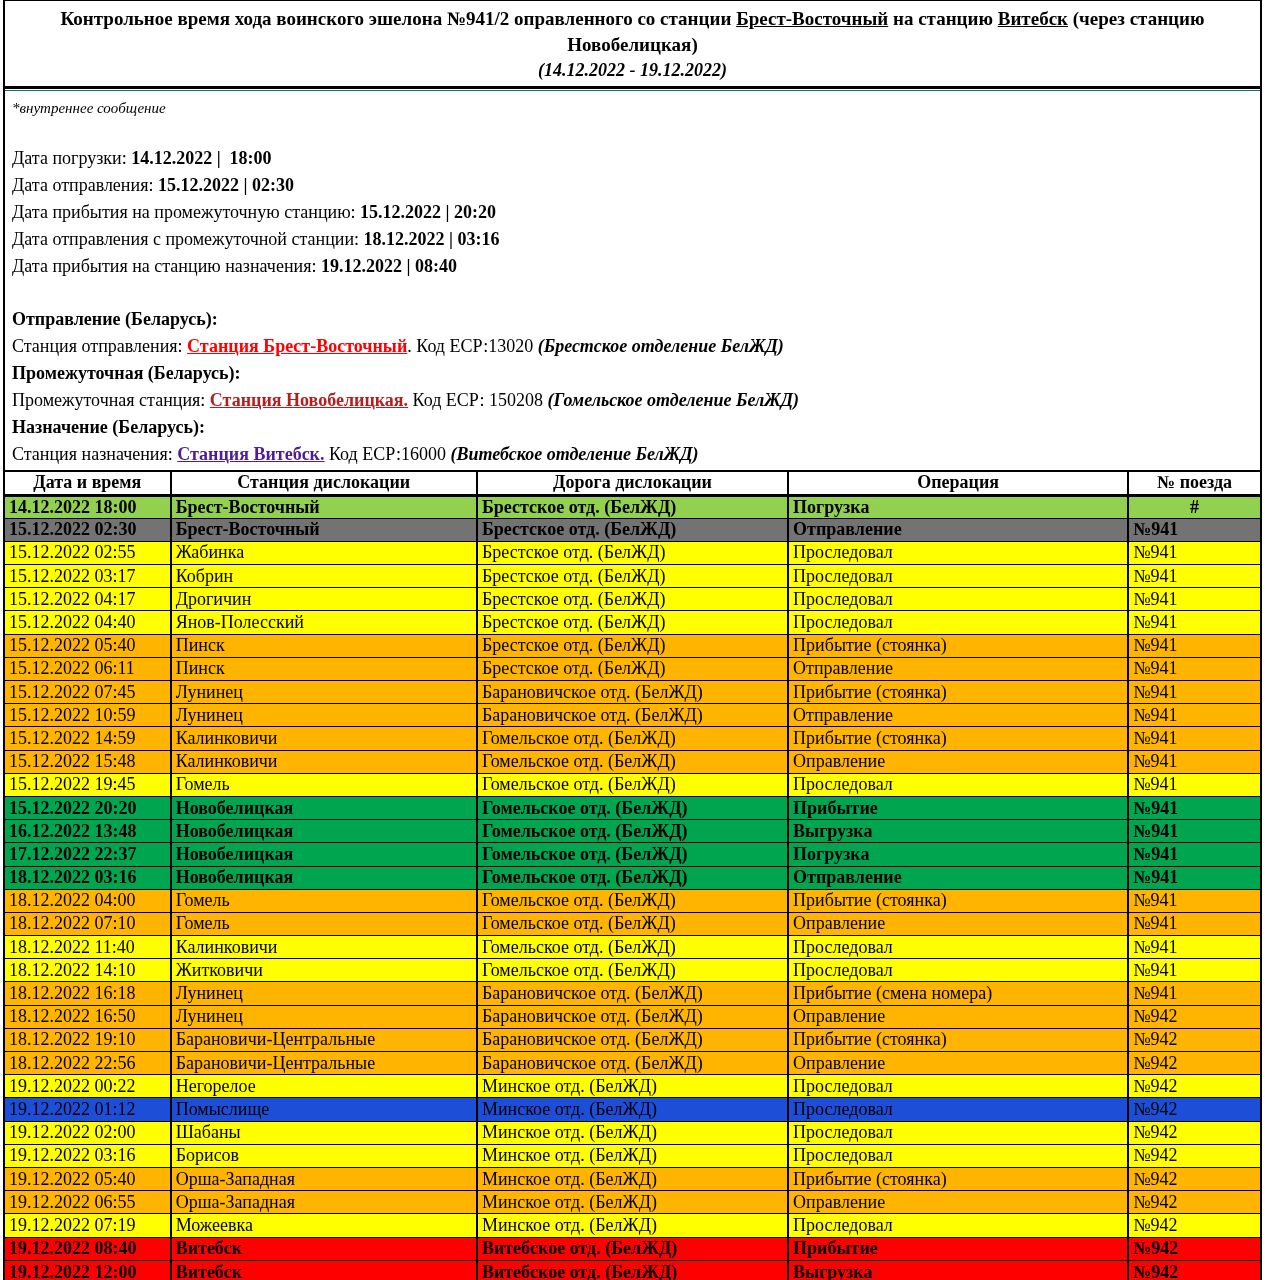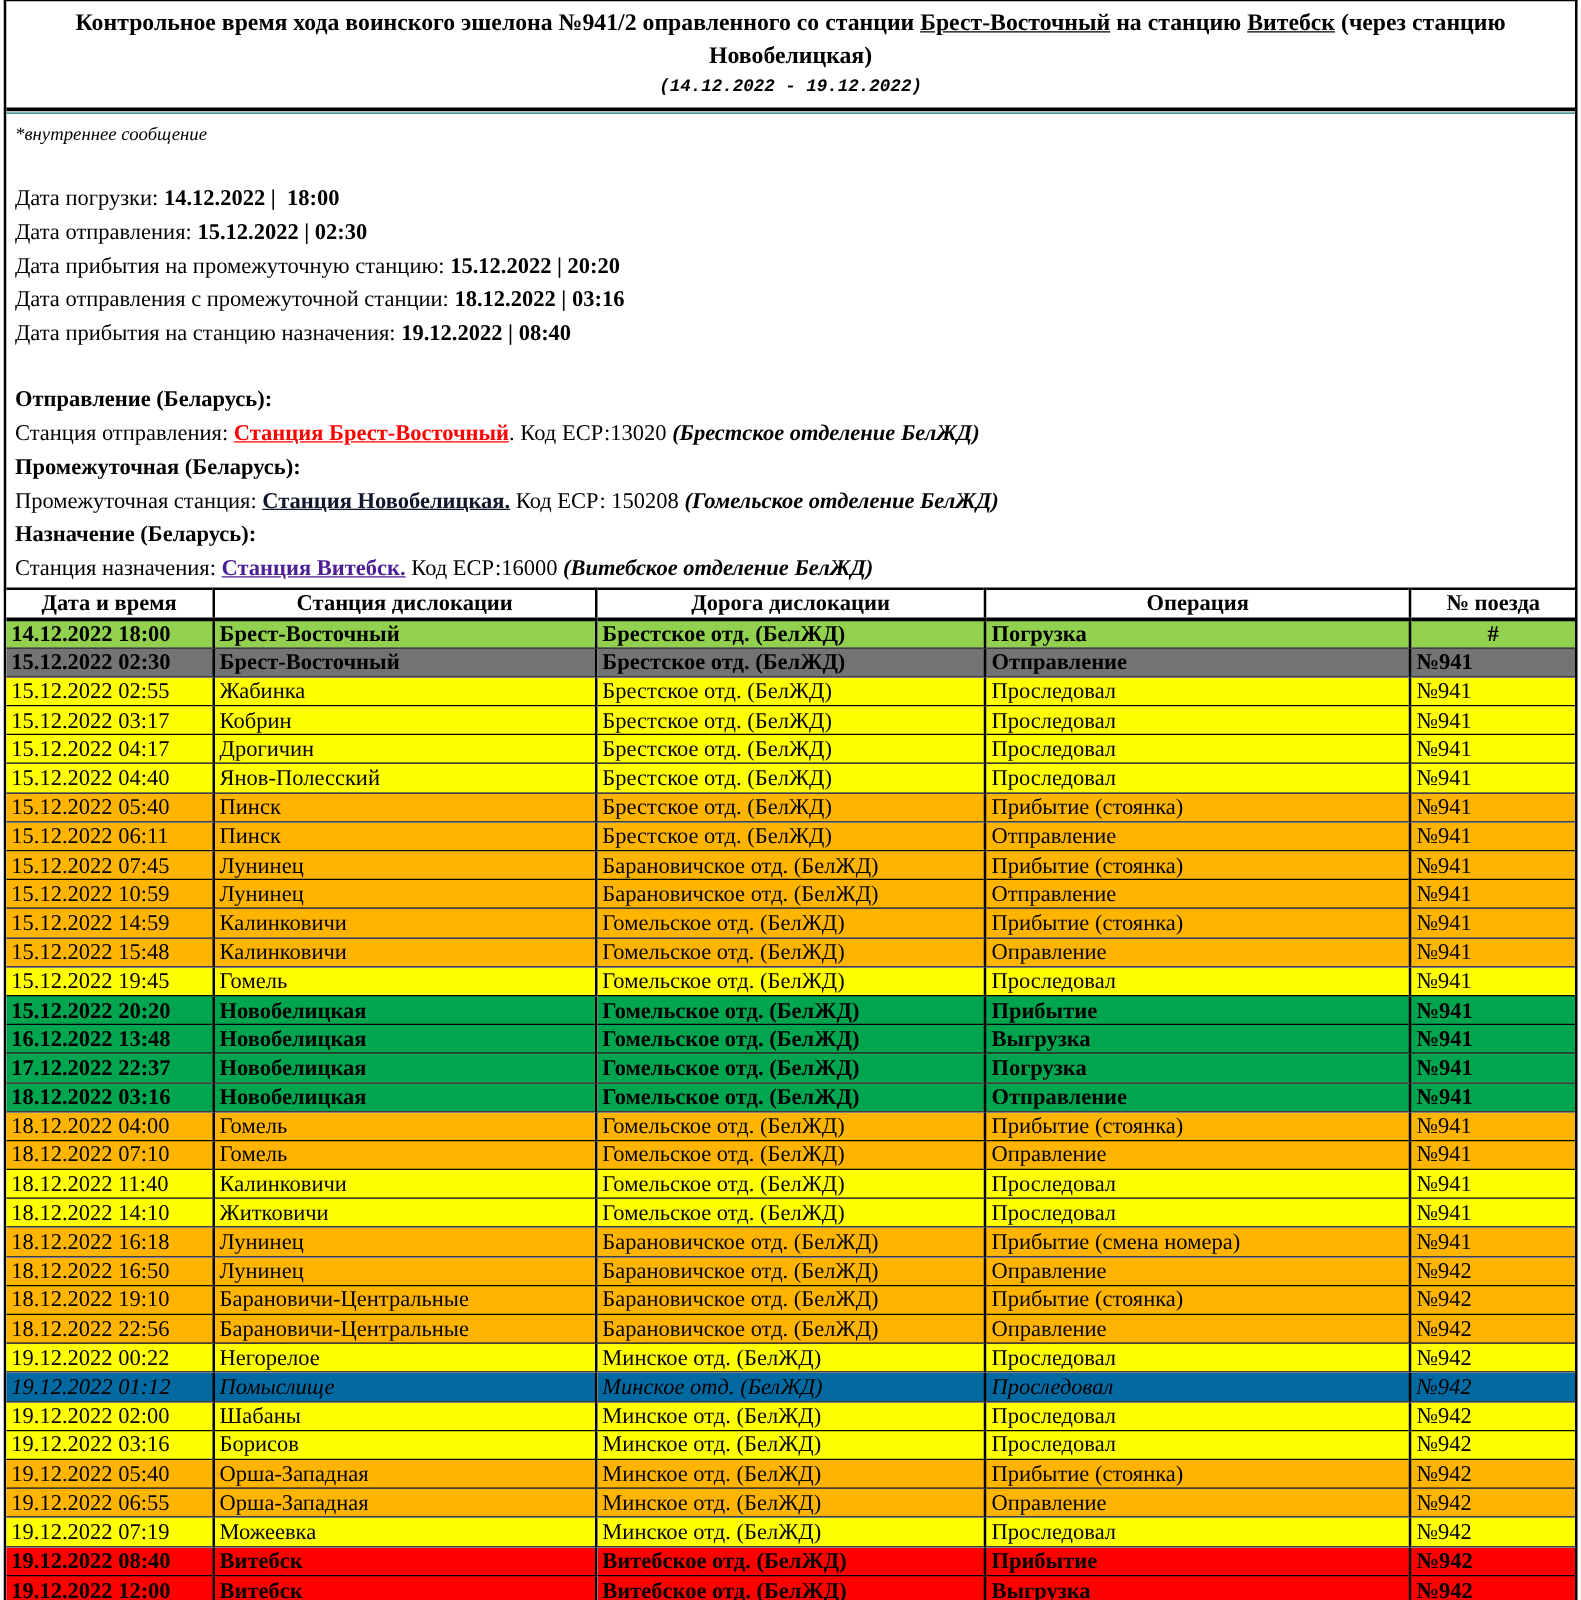--- a/index.html
+++ b/index.html
@@ -10,21 +10,21 @@
   .doc {
     position:absolute; left:3px; right:3px; top:0; height:1280px;
     border-left:2px solid #000; border-right:2px solid #000; border-top:1px solid #000;
     box-sizing:border-box; overflow:hidden; background:#fff;
   }
   .title-block {
     text-align:center; font-weight:bold; padding:5px 30px 3px;
     border-bottom:3px solid #000;
   }
   .title-line { font-size:19px; line-height:26px; }
-  .title-dates { font-style:italic; font-size:14px; line-height:25px;font-family:Liberation Mono, monospace; }
+  .title-dates { font-style:italic; font-size:18px; line-height:25px; }
   .u { text-decoration:underline; }
   .body-block {
     border-top:1px solid #0f766e; margin-top:1px; padding:8px 7px 0;
     font-size:18px;
   }
   .note { font-style:italic; font-size:15px; line-height:18px; margin-bottom:28px; }
   .sum-line { line-height:27px; white-space:pre-wrap; }
   .gap { height:26px; }
   .route-heading { font-weight:bold; line-height:27px; white-space:pre-wrap; }
   .route-detail { line-height:27px; white-space:pre-wrap; }
@@ -69,21 +69,21 @@
         <div class="sum-line"><span>Дата отправления: </span><b>15.12.2022 | 02:30</b></div>
         <div class="sum-line"><span>Дата прибытия на промежуточную станцию: </span><b>15.12.2022 | 20:20</b></div>
         <div class="sum-line"><span>Дата отправления с промежуточной станции: </span><b>18.12.2022 | 03:16</b></div>
         <div class="sum-line"><span>Дата прибытия на станцию назначения: </span><b>19.12.2022 | 08:40</b></div>
       </div>
     <div class="gap"></div>
     <div>
         <div class="route-heading">Отправление (Беларусь):</div>
         <div class="route-detail"><span>Станция отправления: </span><span class="station-link" style="color: rgb(255, 0, 0);">Станция Брест-Восточный</span><span>. </span><span>Код ЕСР:13020 </span><span class="division">(Брестское отделение БелЖД)</span></div>
         <div class="route-heading">Промежуточная (Беларусь):</div>
-        <div class="route-detail"><span>Промежуточная станция: </span><span class="station-link" style="color: #0f172a;">Станция Новобелицкая.</span><span> </span><span>Код ЕСР: 150208 </span><span class="division">(Гомельское отделение БелЖД)</span></div>
+        <div class="route-detail"><span>Промежуточная станция: </span><span class="station-link" style="color: #b91c1c;">Станция Новобелицкая.</span><span> </span><span>Код ЕСР: 150208 </span><span class="division">(Гомельское отделение БелЖД)</span></div>
         <div class="route-heading">Назначение (Беларусь):</div>
         <div class="route-detail"><span>Станция назначения: </span><span class="station-link" style="color: #4c1d95;">Станция Витебск.</span><span> </span><span>Код ЕСР:16000 </span><span class="division">(Витебское отделение БелЖД)</span></div>
       </div>
   </div>
 
   <table class="sched">
     <colgroup>
       <col style="width:13.2%">
         <col style="width:24.4%">
         <col style="width:24.8%">
@@ -275,21 +275,21 @@
           <td>Оправление</td>
           <td class="c-train">№942</td>
         </tr>
         <tr style="background: rgb(255, 255, 0);">
           <td class="c-dt">19.12.2022 00:22</td>
           <td>Негорелое</td>
           <td>Минское отд. (БелЖД)</td>
           <td>Проследовал</td>
           <td class="c-train">№942</td>
         </tr>
-        <tr style="background: #0369a1; font-style: italic;">
+        <tr style="background: #1d4ed8;">
           <td class="c-dt">19.12.2022 01:12</td>
           <td>Помыслище</td>
           <td>Минское отд. (БелЖД)</td>
           <td>Проследовал</td>
           <td class="c-train">№942</td>
         </tr>
         <tr style="background: rgb(255, 255, 0);">
           <td class="c-dt">19.12.2022 02:00</td>
           <td>Шабаны</td>
           <td>Минское отд. (БелЖД)</td>

